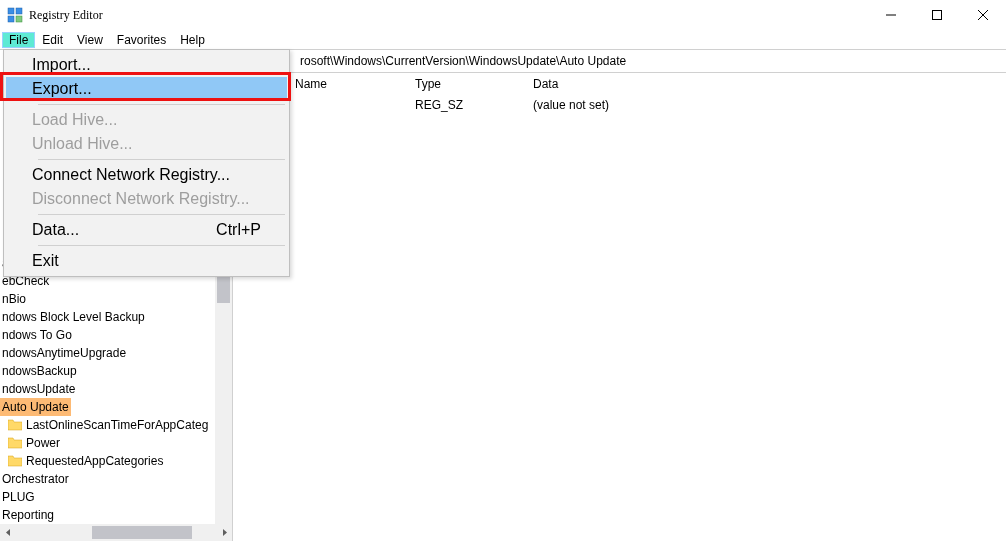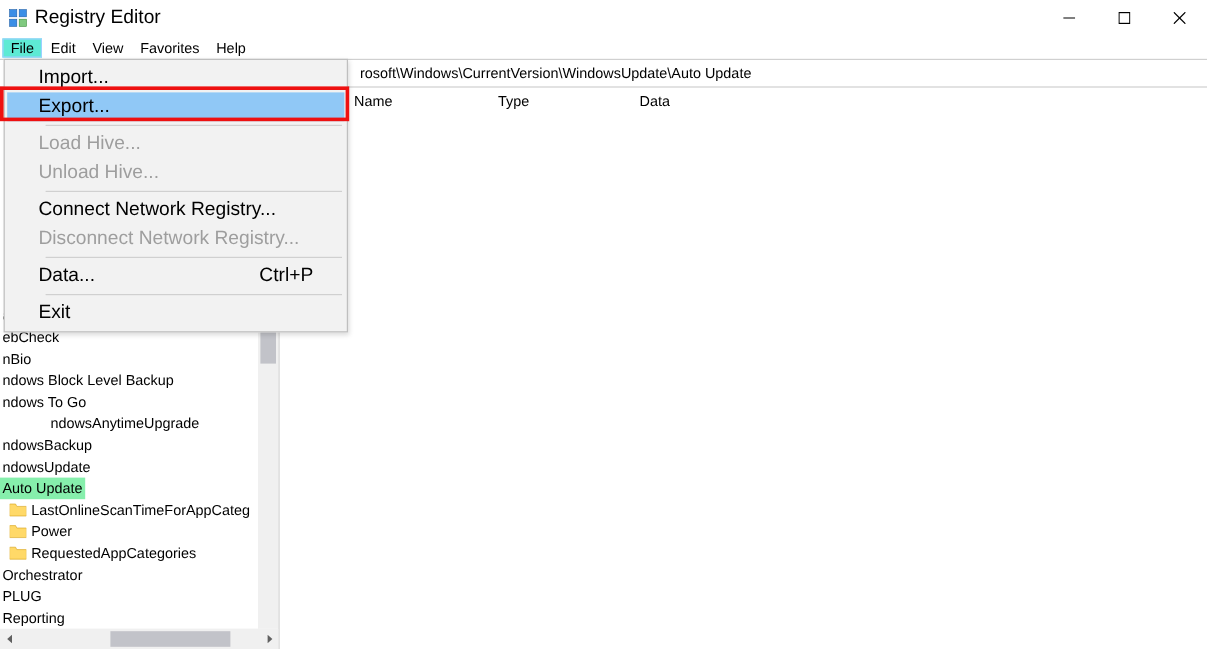--- a/index.html
+++ b/index.html
@@ -18,21 +18,21 @@
     display: flex;
     align-items: center;
     height: 30px;
     padding-left: 7px;
   }
   .title-bar .app-icon {
     width: 16px; height: 16px;
     margin-right: 6px;
     display: flex; align-items: center; justify-content: center;
   }
-  .title-bar .title-text { font-size: 16px; }
+  .title-bar .title-text { font-size: 12px; font-family: Liberation Serif, serif; }
   .win-controls {
     margin-left: auto;
     display: flex;
   }
   .win-btn {
     width: 46px; height: 30px;
     display: flex; align-items: center; justify-content: center;
     font-size: 13px;
   }
 
@@ -86,21 +86,21 @@
   .tree-row {
     padding: 2px 2px 2px 2px;
     white-space: nowrap;
     font-size: 12px;
     line-height: 15px;
     height: 18px;
     display: flex;
     align-items: center;
   }
   .tree-row.selected {
-    background: #86efac;
+    background: #fdba74;
     display: inline-flex;
   }
   .tree-row .folder-icon {
     margin-right: 4px;
   }
   .hscroll-area {
     position: absolute;
     bottom: 0; left: 0;
     width: 233px;
     height: 17px;
@@ -256,21 +256,21 @@
     <div class="inner" id="tree-inner"><div class="tree-row" style="padding-left: 2px;">
           <span>aSAssessment</span>
         </div><div class="tree-row" style="padding-left: 2px;">
           <span>ebCheck</span>
         </div><div class="tree-row" style="padding-left: 2px;">
           <span>nBio</span>
         </div><div class="tree-row" style="padding-left: 2px;">
           <span>ndows Block Level Backup</span>
         </div><div class="tree-row" style="padding-left: 2px;">
           <span>ndows To Go</span>
-        </div><div class="tree-row" style="padding-left: 2px; margin-left: 40px;">
+        </div><div class="tree-row" style="padding-left: 2px;">
           <span>ndowsAnytimeUpgrade</span>
         </div><div class="tree-row" style="padding-left: 2px;">
           <span>ndowsBackup</span>
         </div><div class="tree-row" style="padding-left: 2px;">
           <span>ndowsUpdate</span>
         </div><div class="tree-row selected" style="padding-left: 2px;">
           <span>Auto Update</span>
         </div><div class="tree-row" style="padding-left: 8px;">
           <span class="folder-icon">
             <svg width="14" height="12" viewBox="0 0 14 12">
@@ -318,20 +318,25 @@
       </div>
     </div>
   </div>
 
   <div class="list-panel">
     <div class="list-header">
       <div class="col col-name">Name</div>
       <div class="col col-type">Type</div>
       <div class="col col-data">Data</div>
     </div>
+    <div class="list-row">
+      <div class="col col-name"></div>
+      <div class="col col-type">REG_SZ</div>
+      <div class="col col-data">(value not set)</div>
+    </div>
   </div>
 </div>
 
 <div class="dropdown">
   <div class="dd-item">
       <span>Import...</span>
     </div>
   <div class="dd-item highlight">
       <span>Export...</span>
     </div>

